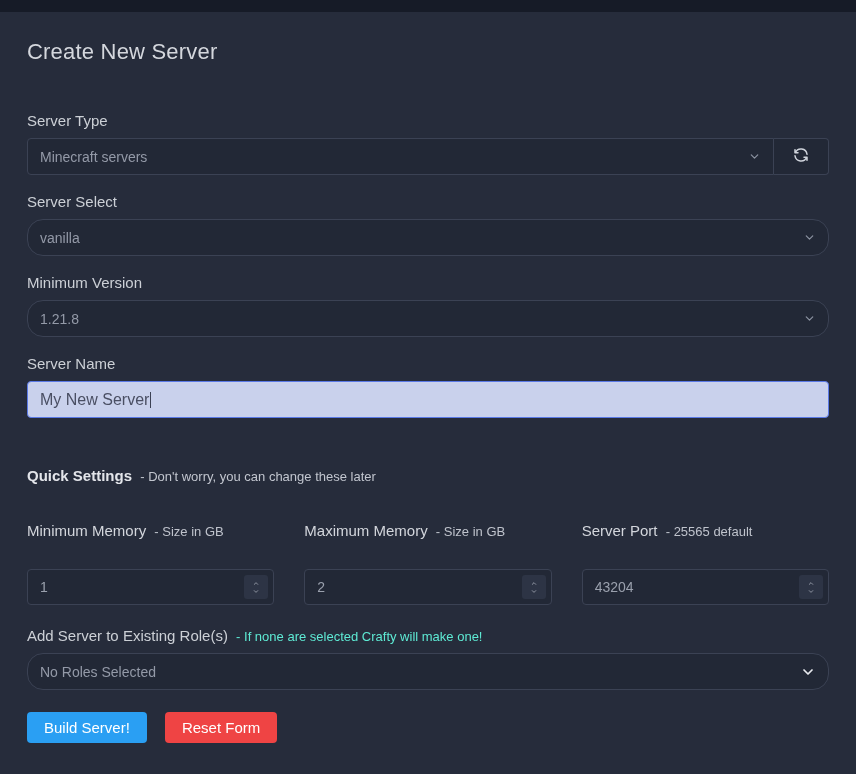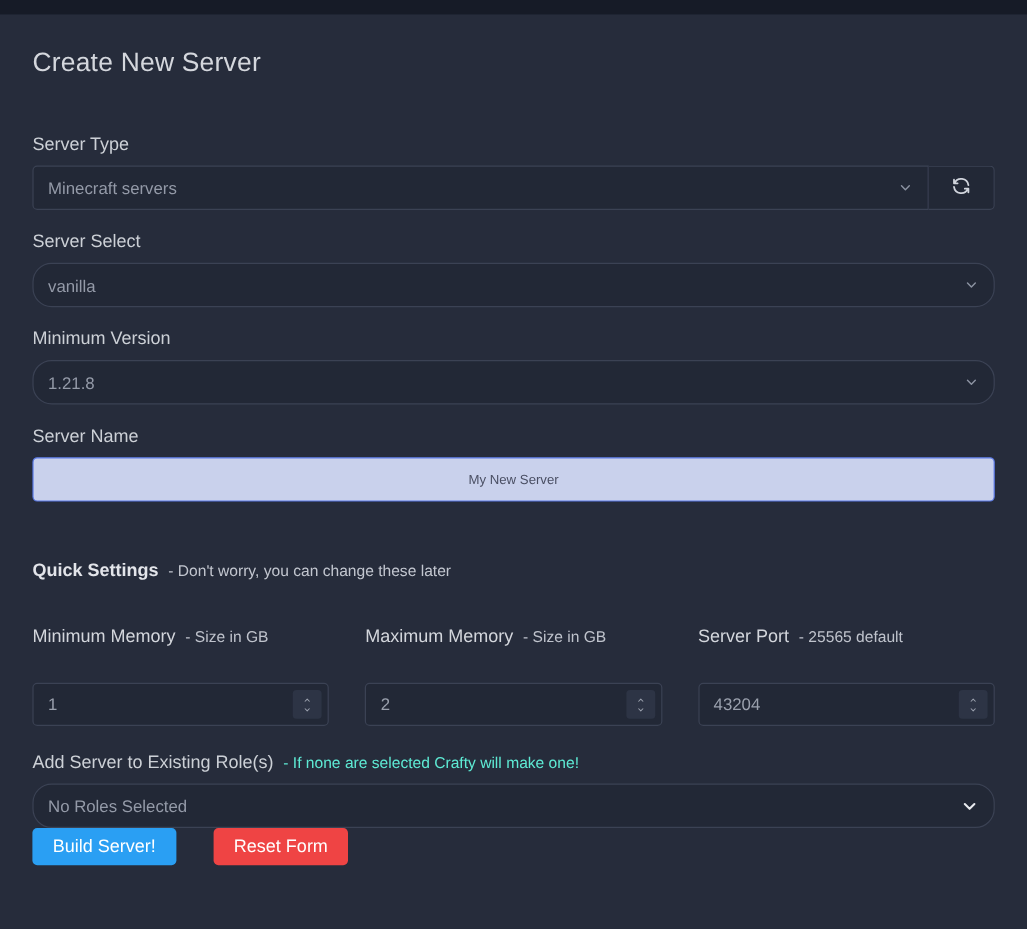--- a/index.html
+++ b/index.html
@@ -66,28 +66,27 @@
     border-radius: 0 4px 4px 0;
     color: #d0d4dc;
     cursor: pointer;
     padding: 0;
   }
 
   .text-input {
     display: flex;
     align-items: center;
     height: 37px;
-    padding: 12px 12px;
+    padding: 0 12px;
     background: #c9d1ec;
     border: 1px solid #5a79e6;
     border-radius: 4px;
-    font-size: 11px;
+    font-size: 16px;
     color: #4a4f63;
     cursor: text;
-    flex-direction: column;
   }
   .caret {
     display: inline-block;
     width: 1px;
     height: 16px;
     background: #3c4153;
     margin-left: 1px;
   }
 
   .quick-row {
@@ -139,22 +138,23 @@
     gap: 1px;
     cursor: pointer;
     color: #9aa0ad;
   }
   .spinner svg { display: block; }
 
   .roles-field { margin-top: 22px; }
   .role-select .chev { color: #e8eaef; }
 
   .buttons {
-    display: flex;
-    gap: 31px;
+    margin-top: 22px;
+    display: flex;
+    gap: 18px;
   }
   .btn {
     height: 31px;
     padding: 0 17px;
     border: none;
     border-radius: 4px;
     font-size: 15px;
     color: #ffffff;
     cursor: pointer;
     font-family: "Liberation Sans", sans-serif;

